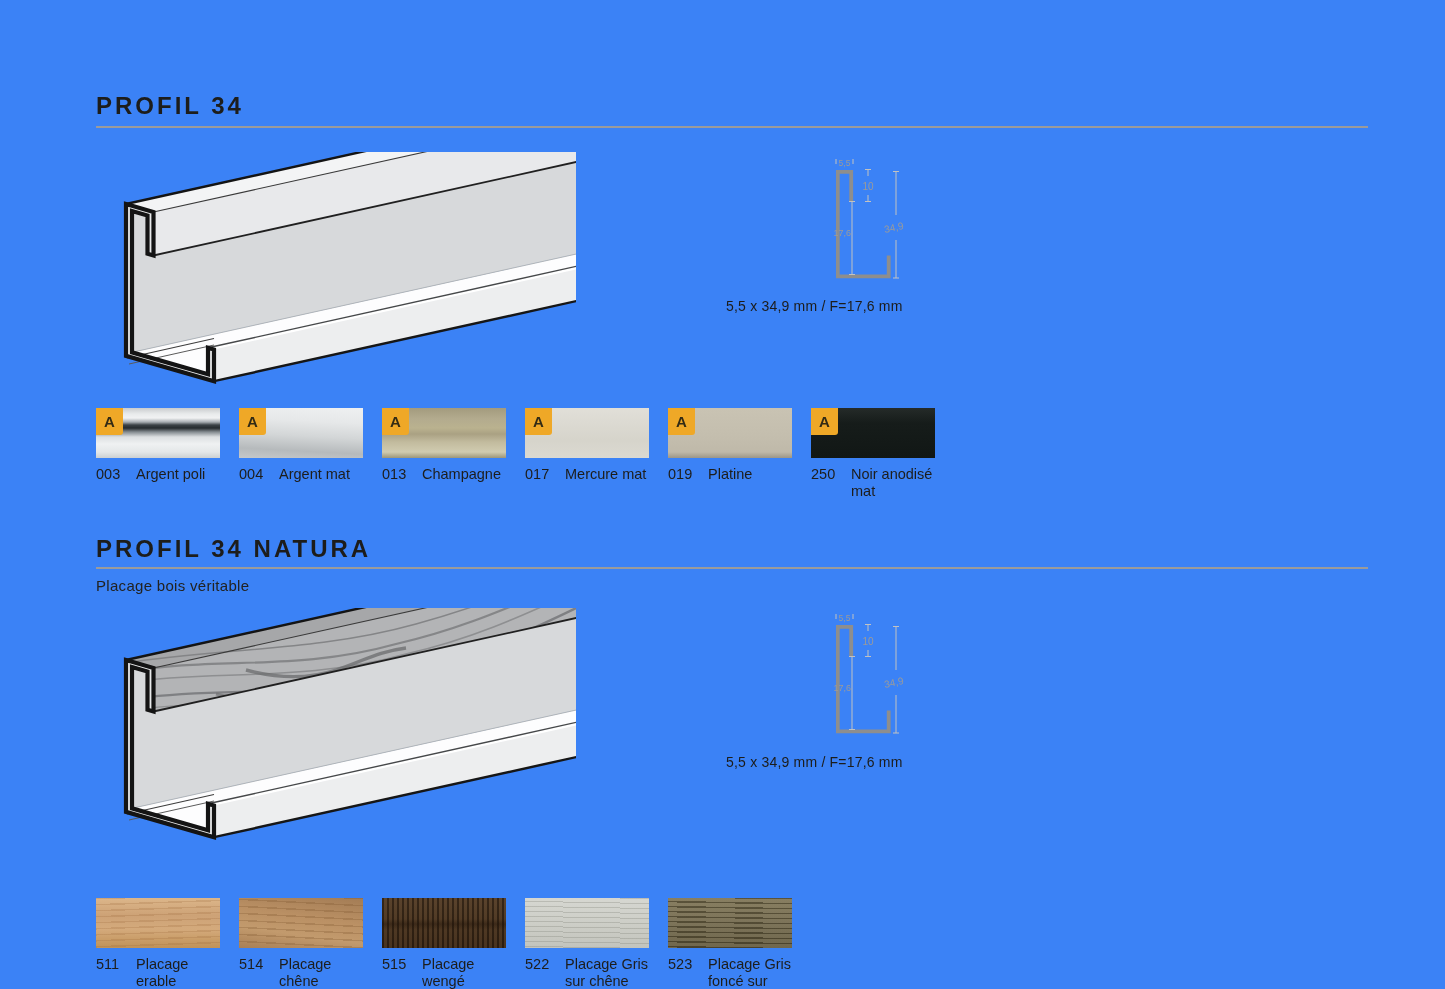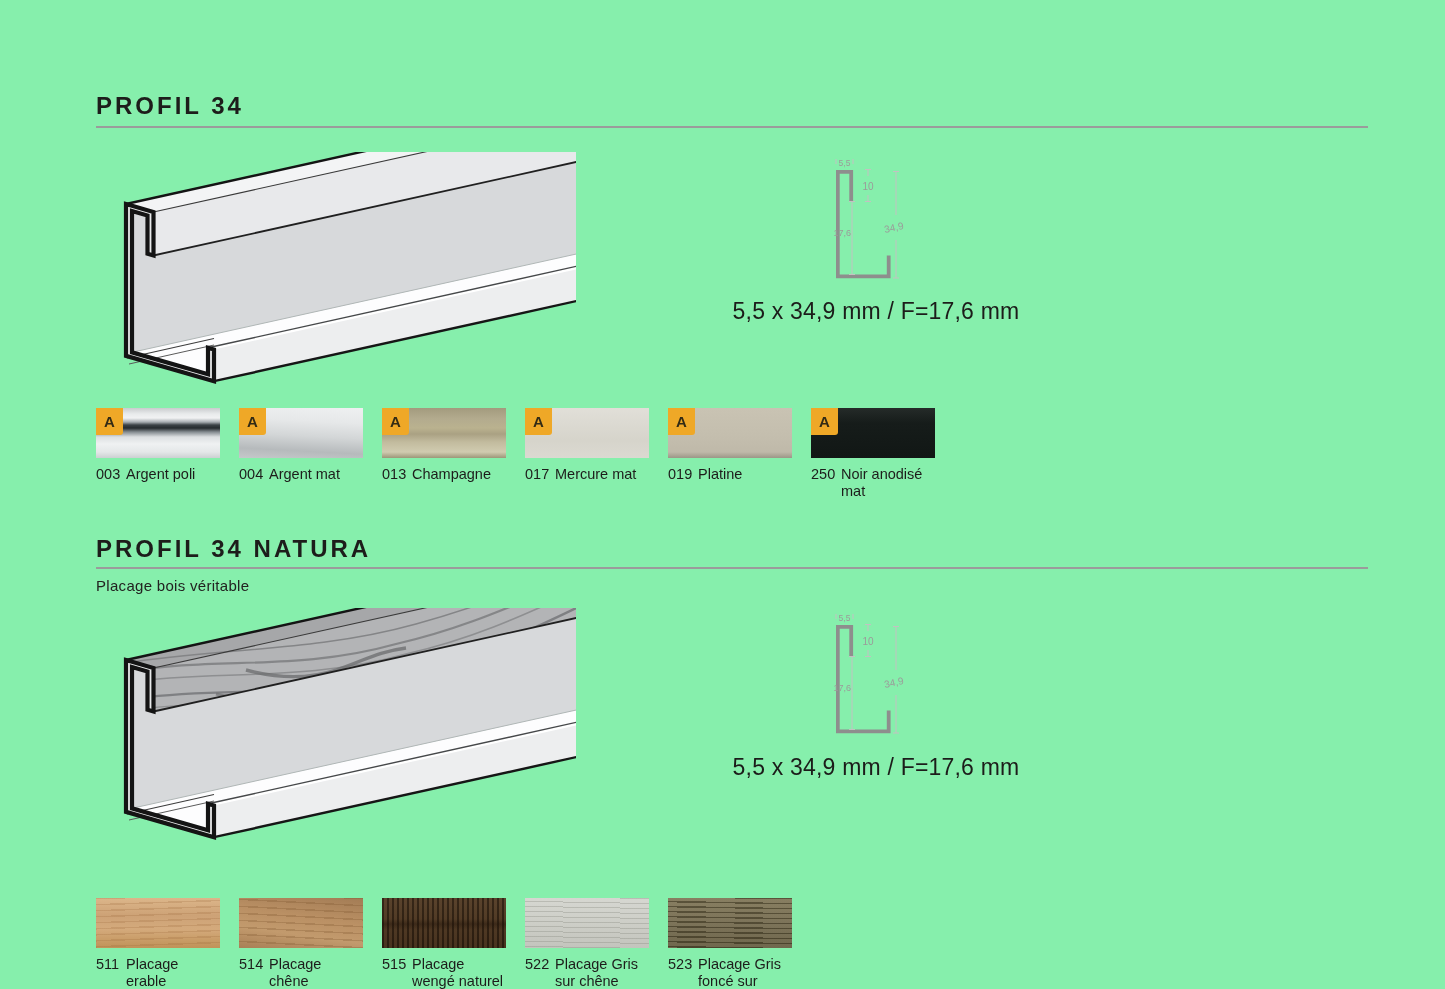--- a/index.html
+++ b/index.html
@@ -1,32 +1,32 @@
 <!DOCTYPE html>
 <html><head>
 <meta charset="utf-8">
 <style>
   html,body{margin:0;padding:0;background:#ffffff;}
-  .page{position:relative;width:1445px;height:989px;background:#86efac;overflow:hidden;
+  .page{position:relative;width:1445px;height:989px;background:#3b82f6;overflow:hidden;
         font-family:"Liberation Sans",sans-serif;color:#1d1d1b;}
   .section-title{position:absolute;left:96px;font-size:24px;font-weight:bold;
         letter-spacing:3px;color:#1d1d1b;white-space:nowrap;}
   .rule{position:absolute;left:96px;width:1272px;height:2px;background:#9b9b9b;}
   .subtitle{position:absolute;left:96px;font-size:15px;color:#222220;letter-spacing:.3px;}
-  .caption{position:absolute;left:726px;width:300px;text-align:center;font-size:23px;
+  .caption{position:absolute;left:726px;width:300px;font-size:14px;
         color:#1c1c1a;letter-spacing:.2px;}
   .svg3d{position:absolute;left:96px;width:480px;height:235px;}
   .techdiag{position:absolute;left:826px;width:100px;height:140px;}
   .swatch-row{position:absolute;left:96px;display:flex;gap:19px;}
   .swatch-cell{width:124px;flex:0 0 124px;}
   .swatch-img{position:relative;width:124px;height:50px;}
   .badge{position:absolute;left:0;top:0;width:27px;height:27px;display:flex;
         align-items:center;justify-content:center;font-size:15px;font-weight:bold;
         background:#EFA827;color:#332B15;border-radius:0 0 3px 0;}
-  .swatch-label{display:flex;gap:0;margin-top:8px;font-size:14.5px;line-height:1.18;
+  .swatch-label{display:flex;gap:10px;margin-top:8px;font-size:14.5px;line-height:1.18;
         color:#1d1d1b;}
   .swatch-code{flex:0 0 30px;}
   .swatch-name{flex:1 1 auto;}
   .dimtext{fill:#9b9b9a;font-family:"Liberation Sans",sans-serif;}
   .dimline{stroke:#c2c2c1;stroke-width:1;fill:none;}
 </style>
 </head>
 <body>
 
 <div class="page">

